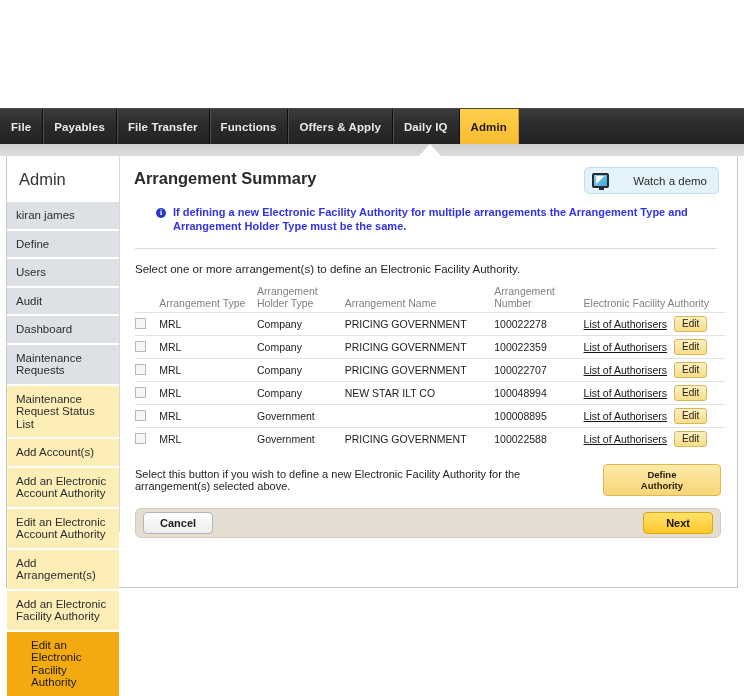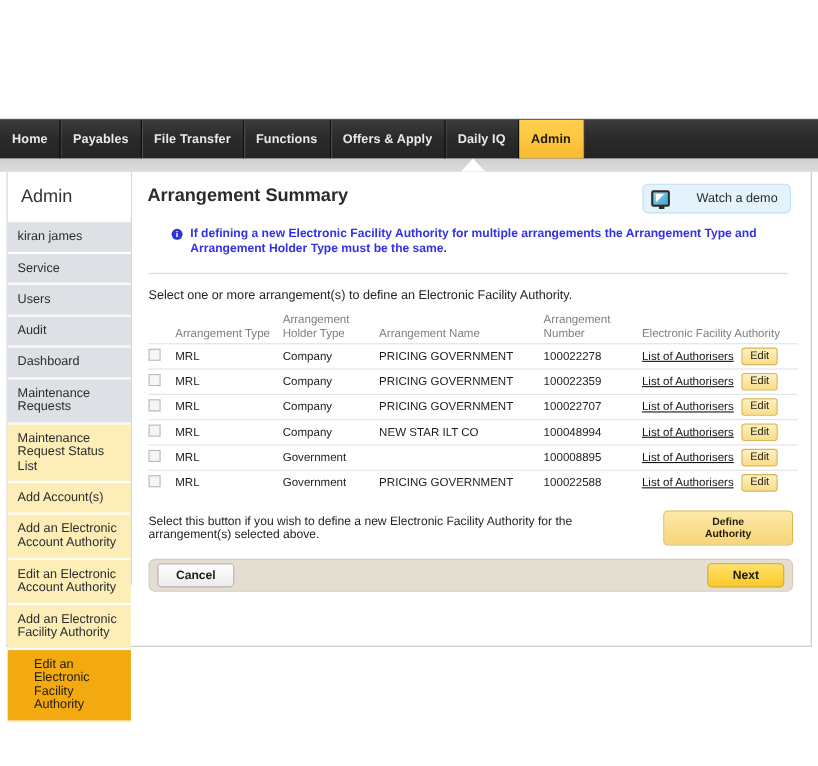--- a/index.html
+++ b/index.html
@@ -359,48 +359,49 @@
     cursor: pointer;
   }
 </style>
 </head>
 <body>
 
 <div id="app">
 
   <div class="navbar">
     <div id="nav-tabs-host" style="display:flex;">
-        <div class="nav-tab">Home</div>
+        <div class="nav-tab">File</div>
         <div class="nav-tab">Payables</div>
         <div class="nav-tab">File Transfer</div>
         <div class="nav-tab">Functions</div>
         <div class="nav-tab">Offers &amp; Apply</div>
         <div class="nav-tab">Daily IQ</div>
         <div class="nav-tab active">Admin</div>
       </div>
     <div class="nav-filler"></div>
   </div>
   <div class="nav-underline"></div>
   <div class="nav-pointer"></div>
 
   <div class="page">
 
     <div class="sidebar">
       <div class="sidebar-title">Admin</div>
       <div id="sidebar-items-host">
           <div class="side-item grey">kiran james</div>
-          <div class="side-item grey">Service</div>
+          <div class="side-item grey">Define</div>
           <div class="side-item grey">Users</div>
           <div class="side-item grey">Audit</div>
           <div class="side-item grey">Dashboard</div>
           <div class="side-item grey">Maintenance Requests</div>
           <div class="side-item yellow">Maintenance Request Status List</div>
           <div class="side-item yellow">Add Account(s)</div>
           <div class="side-item yellow">Add an Electronic Account Authority</div>
           <div class="side-item yellow">Edit an Electronic Account Authority</div>
+          <div class="side-item yellow">Add Arrangement(s)</div>
           <div class="side-item yellow">Add an Electronic Facility Authority</div>
           <div class="side-item yellow active">Edit an Electronic Facility Authority</div>
         </div>
     </div>
 
     <div class="content">
 
       <div class="content-head">
         <div class="page-title">Arrangement Summary</div>
         <div class="watch-demo">

